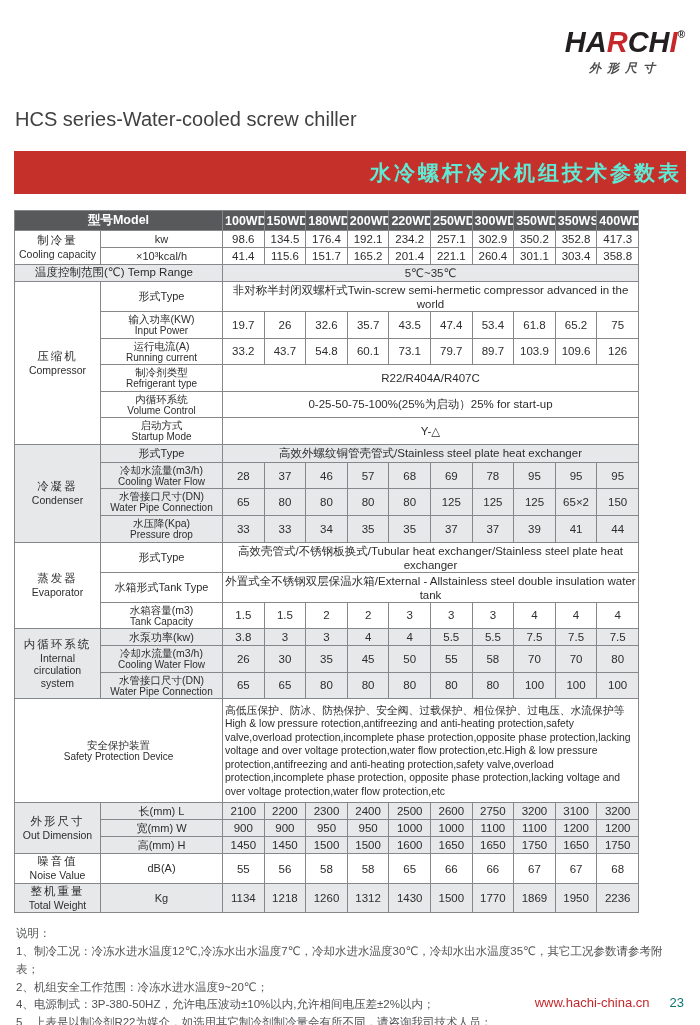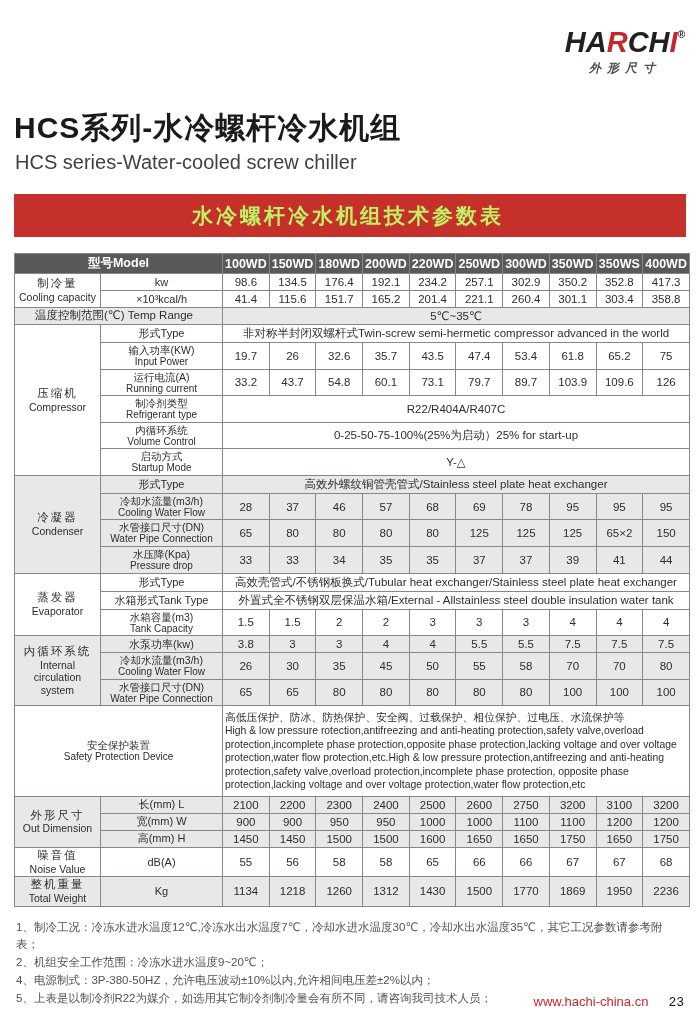--- a/index.html
+++ b/index.html
@@ -14,26 +14,26 @@
   .logo-text{font-size:29px;font-weight:bold;font-style:italic;color:#231f20;line-height:1;letter-spacing:0;}
   .logo-text .red{color:#c5272b;}
   .logo-reg{font-size:10px;vertical-align:14px;font-style:normal;font-weight:bold;}
   .logo-sub{font-size:12px;font-weight:bold;font-style:italic;color:#4d4d4f;letter-spacing:6px;margin-top:3px;}
   
   .titleblock{margin:6px 14px 0 14px;}
   .title-zh{font-size:30px;font-weight:bold;color:#1a1a1a;margin:0;letter-spacing:1px;}
   .title-en{font-size:20px;color:#414042;margin:2px 0 0 1px;}
   
   .banner{
-    margin:20px 14px 0 14px;background:#c5302b;color:#bef264;text-align:center;
+    margin:20px 14px 0 14px;background:#c5302b;color:#5eead4;text-align:right;
     font-size:21px;font-weight:bold;letter-spacing:3px;padding:8px 4px 7px 0;
   }
   
   table.spec{
-    border-collapse:collapse;table-layout:fixed;width:676px;margin:16px 14px 0 14px;
+    border-collapse:collapse;table-layout:fixed;width:625px;margin:16px 14px 0 14px;
     font-size:11px;color:#2d2d2f;
   }
   table.spec col.c-sec{width:86px;}
   table.spec col.c-lbl{width:122px;}
   table.spec th,table.spec td{
     border:1px solid #85878a;padding:1px 2px;text-align:center;vertical-align:middle;
     overflow:hidden;
   }
   table.spec td{height:14px;}
   thead th{background:#58595b;color:#ffffff;font-size:12.5px;font-weight:bold;height:17px;padding:2px 0;}
@@ -49,34 +49,33 @@
   td.span-val{font-size:11.5px;}
   td.span-val.multiline{text-align:left;padding:4px 2px;line-height:1.3;}
   .vline{font-size:10.4px;}
   .vline:first-child{font-size:10.8px;}
   
   .notes{margin:12px 16px 0 16px;font-size:11.5px;color:#515254;line-height:1.55;}
   .notes div{white-space:normal;}
   
   .footer{position:absolute;bottom:15px;right:16px;font-size:13px;}
   .footer .site{color:#c5272b;}
-  .footer .pagenum{color:#0f172a;margin-left:20px;font-family:Liberation Mono, monospace;}
+  .footer .pagenum{color:#0f766e;margin-left:20px;}
 </style>
 </head>
 <body>
 
 <div class="header">
   <div class="logo">
     <div class="logo-text"><span>HA</span><span class="red">R</span><span>CH</span><span class="red">I</span><span class="logo-reg">®</span></div>
     <div class="logo-sub">外形尺寸</div>
   </div>
 </div>
 
 <div class="titleblock">
-  <h1 class="title-zh">HCS系列-水冷螺杆冷水机组</h1>
   <div class="title-en">HCS series-Water-cooled screw chiller</div>
 </div>
 
 <div class="banner">水冷螺杆冷水机组技术参数表</div>
 
 <table class="spec">
   <colgroup>
     <col class="c-sec">
       <col class="c-lbl">
     <col>
@@ -418,20 +417,21 @@
         <td class="val">1500</td>
         <td class="val">1770</td>
         <td class="val">1869</td>
         <td class="val">1950</td>
         <td class="val">2236</td>
       </tr>
     </tbody>
 </table>
 
 <div class="notes">
+  <div>说明：</div>
   <div>1、制冷工况：冷冻水进水温度12℃,冷冻水出水温度7℃，冷却水进水温度30℃，冷却水出水温度35℃，其它工况参数请参考附表；</div>
   <div>2、机组安全工作范围：冷冻水进水温度9~20℃；</div>
   <div>4、电源制式：3P-380-50HZ，允许电压波动±10%以内,允许相间电压差±2%以内；</div>
   <div>5、上表是以制冷剂R22为媒介，如选用其它制冷剂制冷量会有所不同，请咨询我司技术人员；</div>
 
 </div>
 
 <div class="footer">
   <span class="site">www.hachi-china.cn</span><span class="pagenum">23</span>
 </div>

